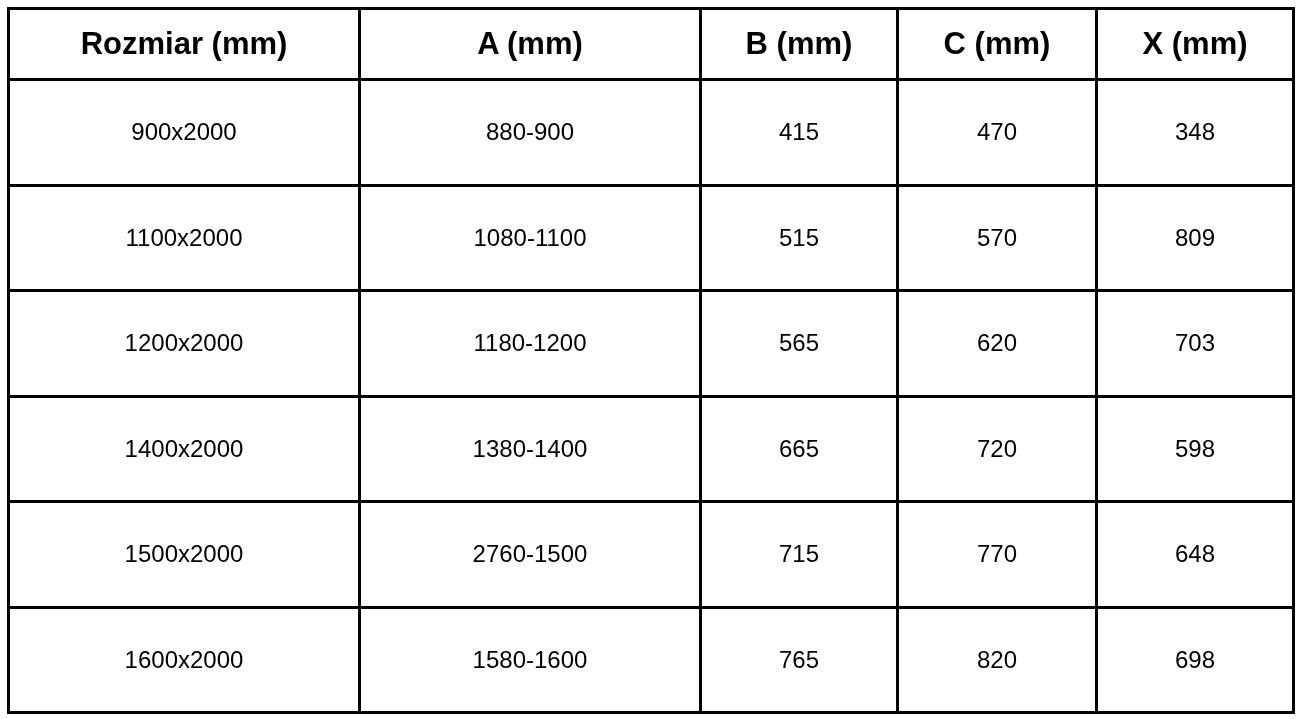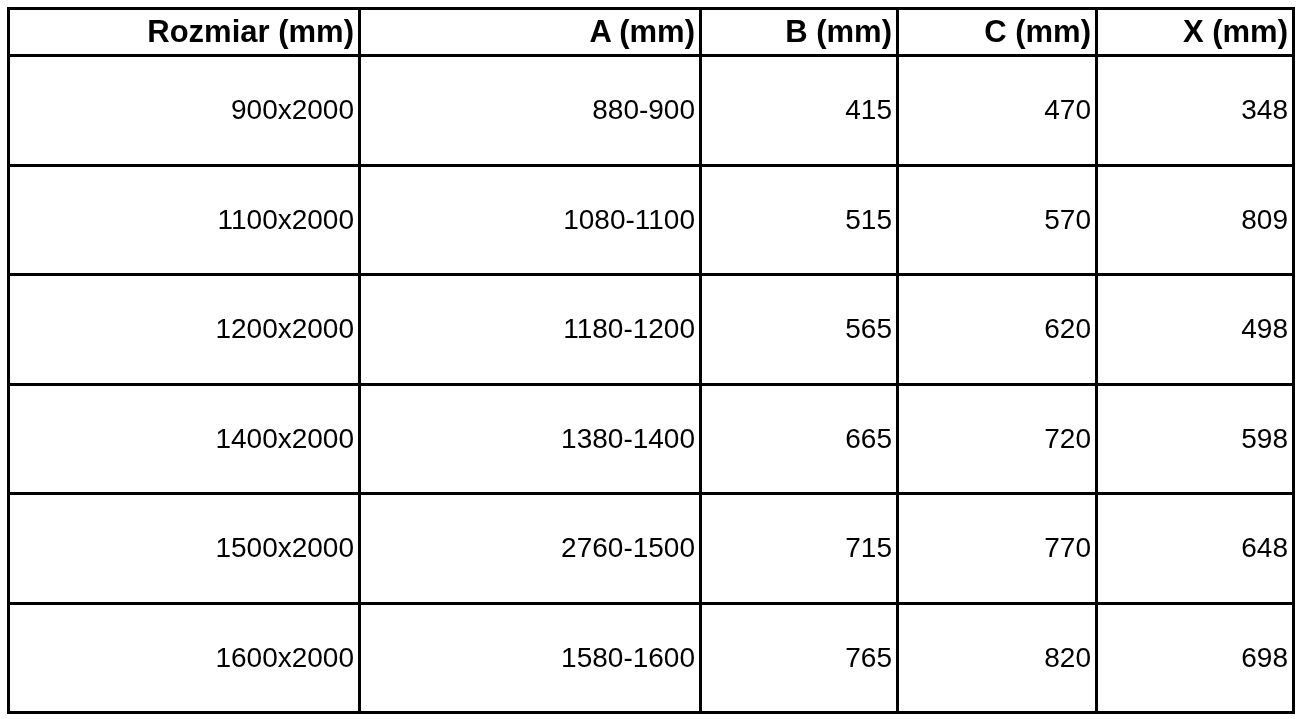--- a/index.html
+++ b/index.html
@@ -17,33 +17,33 @@
     top: 7px;
     width: 1285px;
     height: 707px;
     border-collapse: collapse;
     table-layout: fixed;
     color: #000000;
   }
   .spec-table th,
   .spec-table td {
     border: 3px solid #000000;
-    text-align: right;
+    text-align: center;
     vertical-align: middle;
-    padding: 4px;
+    padding: 16px;
     overflow: hidden;
     white-space: nowrap;
   }
   .spec-table th {
     font-weight: bold;
     font-size: 31px;
   }
   .spec-table td {
     font-weight: normal;
-    font-size: 28px;
+    font-size: 24px;
   }
   col.c0 { width: 351px; }
   col.c1 { width: 341px; }
   col.c2 { width: 197px; }
   col.c3 { width: 199px; }
   col.c4 { width: 197px; }
 </style>
 </head>
 <body>
 
@@ -77,21 +77,21 @@
       <td>1080-1100</td>
       <td>515</td>
       <td>570</td>
       <td>809</td>
     </tr>
     <tr>
       <td>1200x2000</td>
       <td>1180-1200</td>
       <td>565</td>
       <td>620</td>
-      <td>498</td>
+      <td>703</td>
     </tr>
     <tr>
       <td>1400x2000</td>
       <td>1380-1400</td>
       <td>665</td>
       <td>720</td>
       <td>598</td>
     </tr>
     <tr>
       <td>1500x2000</td>

